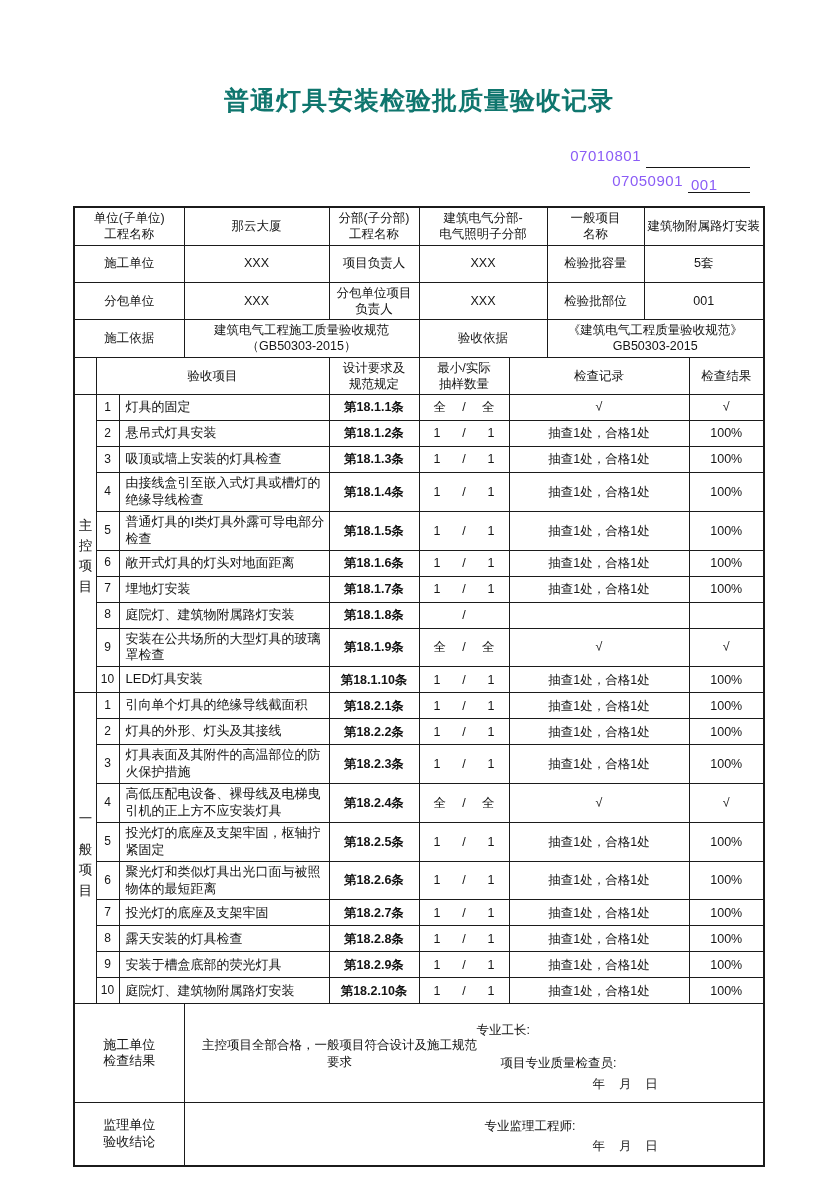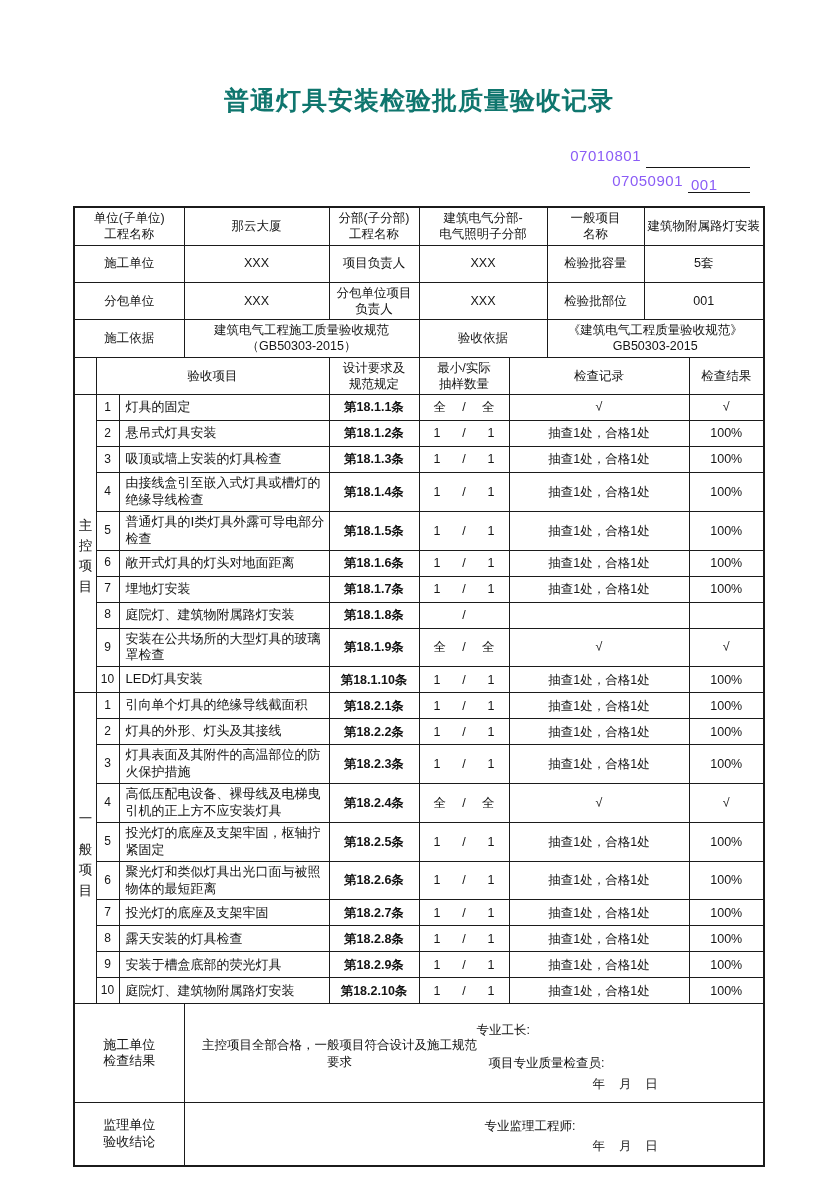--- a/index.html
+++ b/index.html
@@ -98,21 +98,21 @@
   .foot-cell { padding: 0; }
   .foot-wrap { position: relative; width: 100%; }
   .foot-wrap.h1 { height: 95px; }
   .foot-wrap.h2 { height: 59px; text-align: right; }
   .concl {
     position: absolute; left: 2px; top: 50%; transform: translateY(-50%);
     width: 306px; white-space: pre-line; font-size: 12.5px;
   }
   .sig { position: absolute; font-size: 12.5px; white-space: pre; }
   .sig-foreman { left: 292px; top: 16px; }
-  .sig-inspector { left: 304px; top: 49px; }
+  .sig-inspector { left: 316px; top: 49px; }
   .sig-date1 { left: 408px; bottom: 9px; }
   .sig-supervisor { left: 300px; top: 13px; }
   .sig-date2 { left: 408px; bottom: 9px; }
 </style>
 </head>
 <body>
 
 <div class="page">
 
   <div class="title">普通灯具安装检验批质量验收记录</div>

